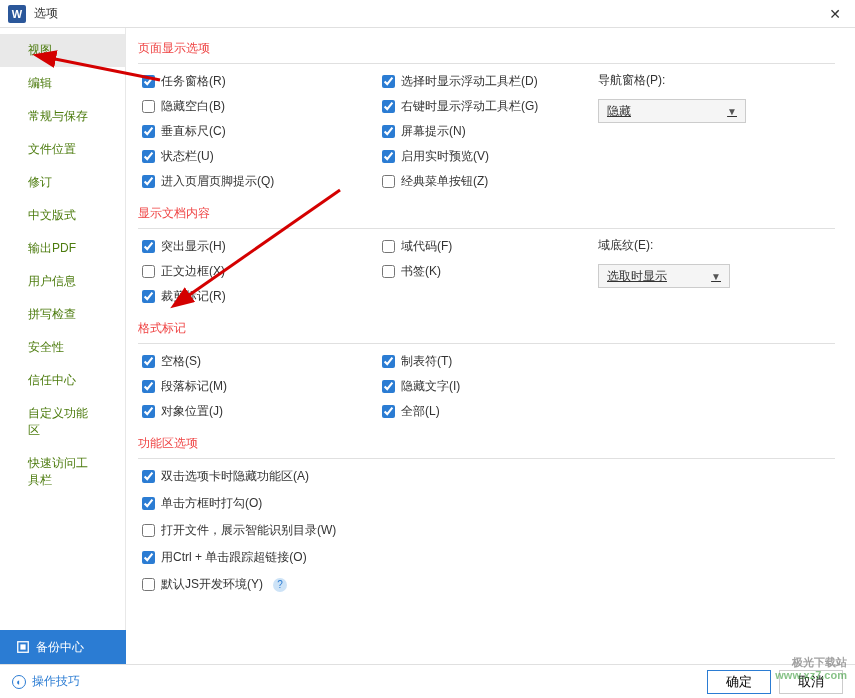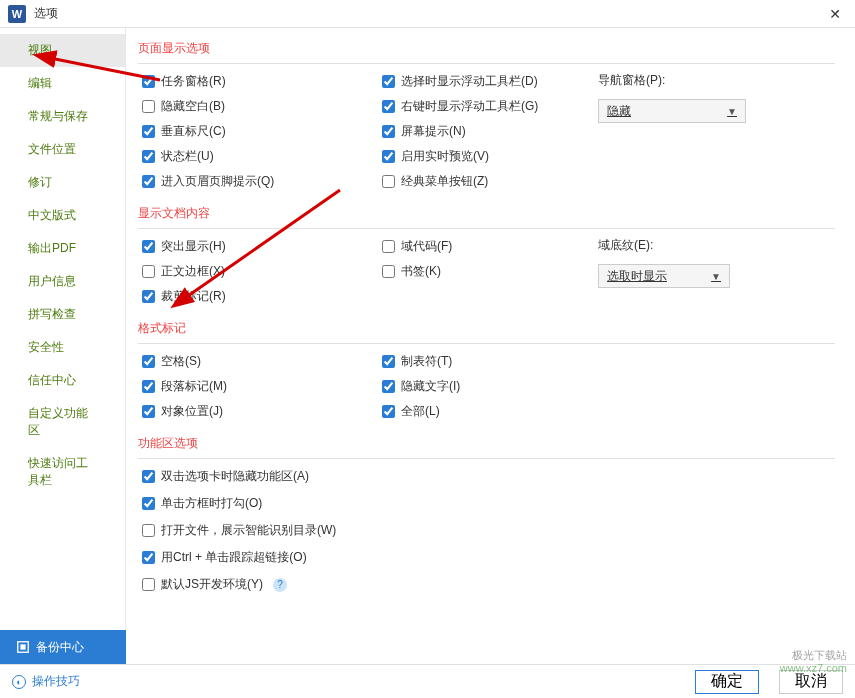--- a/index.html
+++ b/index.html
@@ -26,24 +26,24 @@
 .checkbox-row input[type=checkbox] { width: 13px; height: 13px; accent-color: #2b7cd3; margin-left: 4px; }
 .checkbox-row label { font-size: 12px; cursor: pointer; }
 .field-label { font-size: 12px; margin-bottom: 4px; }
 .select-box { width: 148px; height: 24px; border: 1px solid #ccc; background: #f5f5f5; display: flex; align-items: center; justify-content: space-between; padding: 0 8px; cursor: pointer; font-size: 12px; text-decoration: underline; }
 .select-caret { font-size: 10px; color: #555; }
 .btn-small { height: 26px; border: 1px solid #ccc; background: #f5f5f5; padding: 0 12px; cursor: pointer; font-size: 12px; display: inline-flex; align-items: center; }
 .footer { position: absolute; bottom: 0; left: 0; right: 0; height: 34px; border-top: 1px solid #e0e0e0; display: flex; align-items: center; padding: 0 12px; background: #fff; }
 .tips { color: #2b7cd3; display: flex; align-items: center; gap: 6px; cursor: pointer; font-size: 12px; }
 .tips-icon { width: 14px; height: 14px; border: 1px solid #2b7cd3; border-radius: 50%; display: flex; align-items: center; justify-content: center; font-size: 9px; color: #2b7cd3; }
 .footer-spacer { flex: 1; }
-.footer-btn { width: 64px; height: 24px; border: 1px solid #ccc; background: #fff; margin-left: 20px; cursor: pointer; font-size: 16px; }
+.footer-btn { width: 64px; height: 24px; border: 1px solid #ccc; background: #fff; margin-left: 8px; cursor: pointer; font-size: 13px; }
 .footer-btn.primary { border-color: #2b7cd3; }
 .help-icon { width: 14px; height: 14px; background: #cde3f7; color: #2b7cd3; border-radius: 50%; display: inline-flex; align-items: center; justify-content: center; font-size: 10px; margin-left: 4px; }
-.watermark { position: absolute; right: 8px; bottom: 23px; font-size: 11px; color: #3a9b3a; opacity: 0.6; text-align: right; line-height: 1.2; pointer-events: none; }
+.watermark { position: absolute; right: 8px; bottom: 16px; font-size: 11px; color: #3a9b3a; opacity: 0.6; text-align: right; line-height: 1.2; pointer-events: none; font-weight: bold; }
 .watermark .wm1 { color: #666; }
 .arrow-svg { position: absolute; pointer-events: none; z-index: 100; }
 </style>
 </head>
 <body>
 
 <div class="titlebar">
   <div class="app-icon">W</div>
   <div class="titlebar-title">选项</div>
   <div class="close-btn">✕</div>

